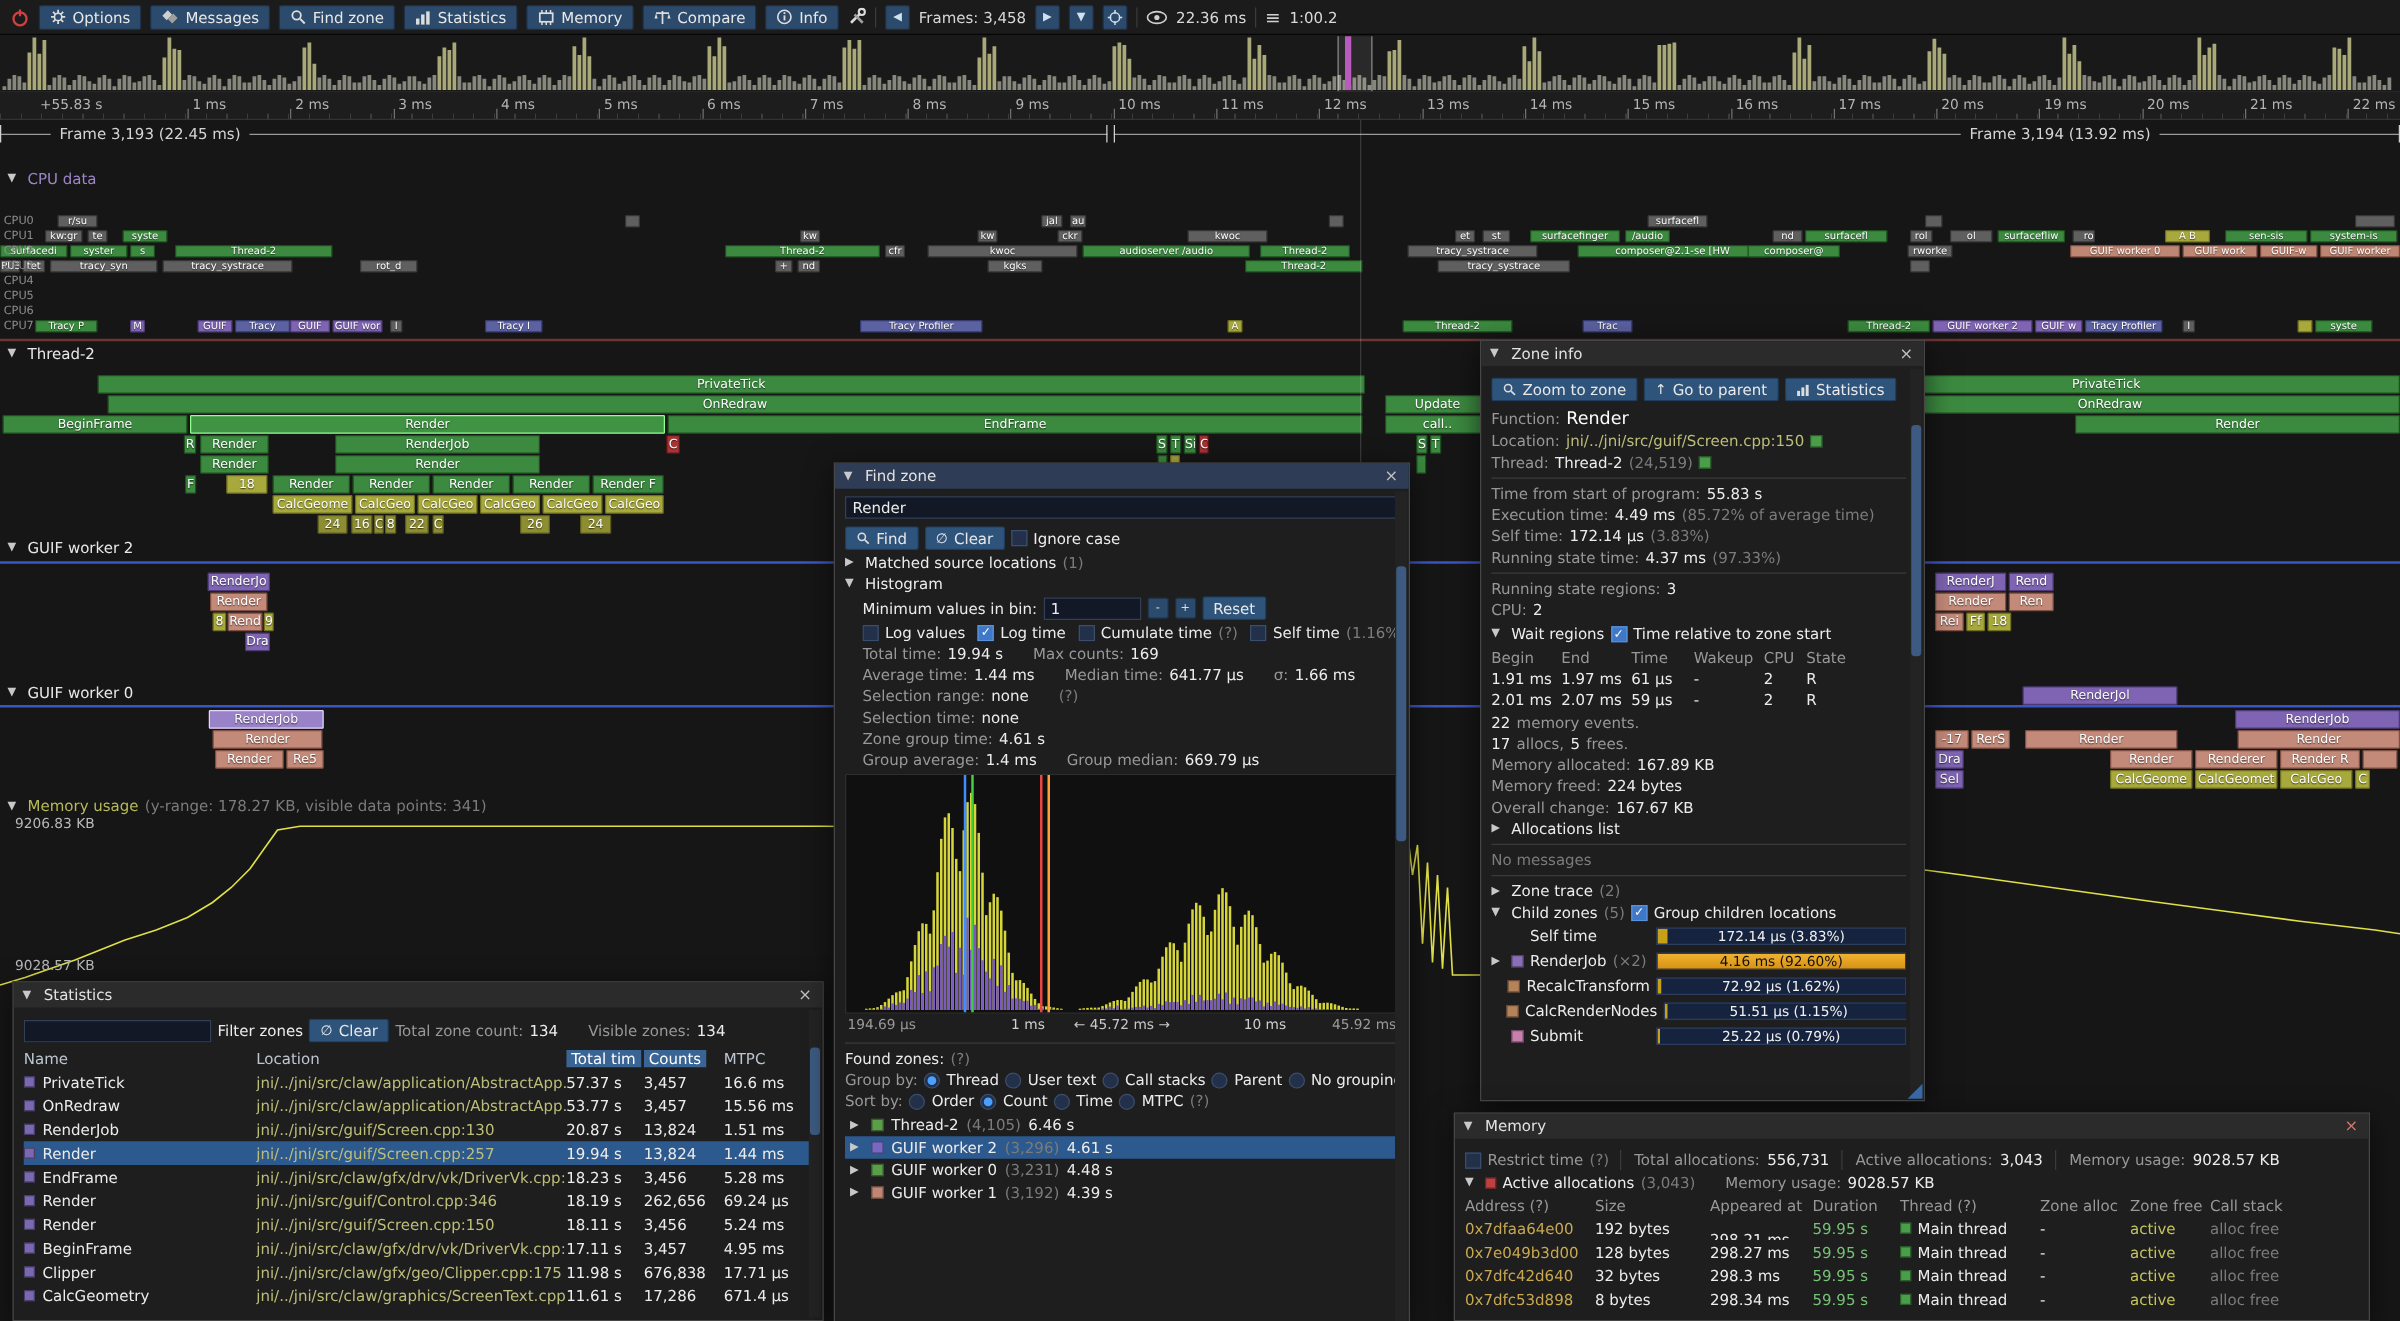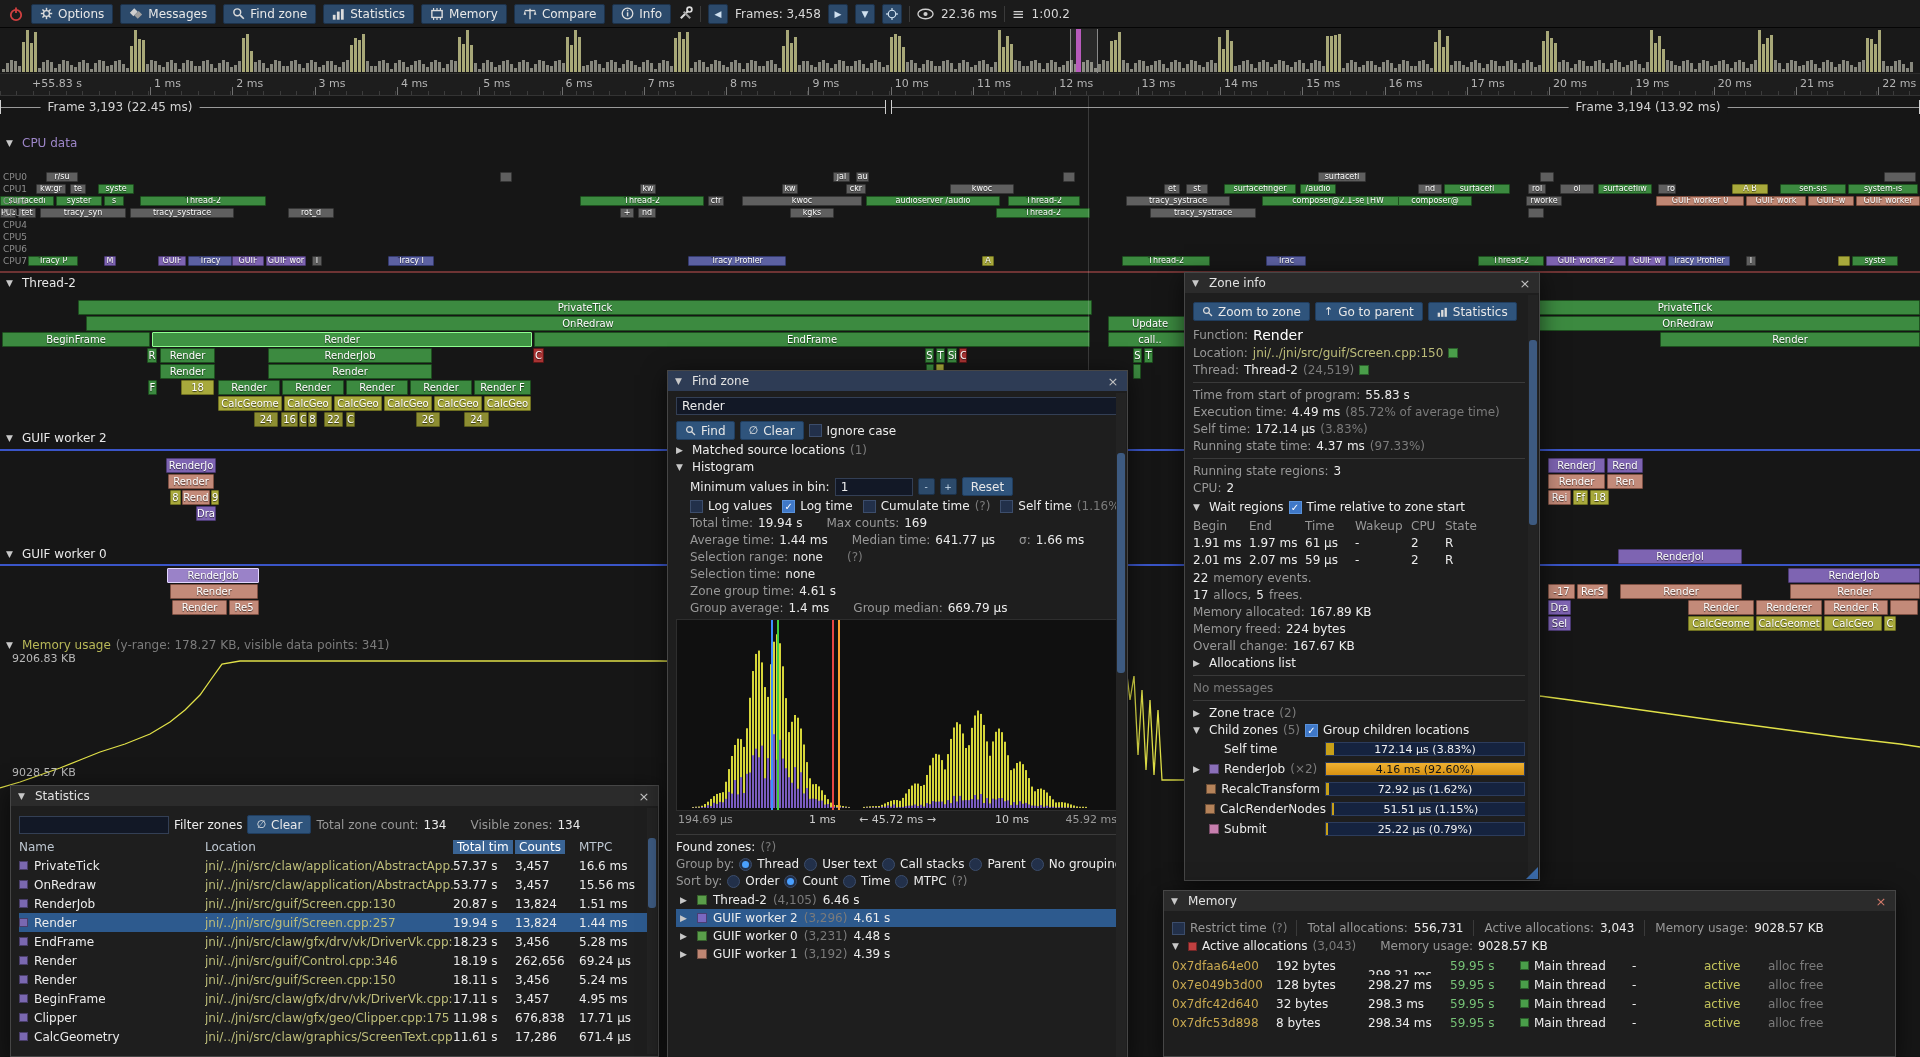--- a/index.html
+++ b/index.html
@@ -1768,20 +1768,30 @@
       <div class="line">
         <span class="exp"></span>
         <span class="sq" style="background:#c04040;width:9px;height:9px"></span>
         <span class="t-val">Active allocations</span>
         <span class="t-dim">(3,043)</span>
         <span class="gapseg"></span>
         <span class="t-lbl">Memory usage:</span>
         <span class="t-val">9028.57 KB</span>
       </div>
       <div id="mw-table">
+          <div class="trow thead" style="height: 17px;">
+            <div class="tcell t-lbl" style="width: 104px;">Address (?)</div>
+            <div class="tcell t-lbl" style="width: 92px;">Size</div>
+            <div class="tcell t-lbl" style="width: 82px;">Appeared at</div>
+            <div class="tcell t-lbl" style="width: 70px;">Duration</div>
+            <div class="tcell t-lbl" style="width: 112px;">Thread (?)</div>
+            <div class="tcell t-lbl" style="width: 72px;">Zone alloc</div>
+            <div class="tcell t-lbl" style="width: 64px;">Zone free</div>
+            <div class="tcell t-lbl" style="width: 110px;">Call stack</div>
+          </div>
           <div class="trow" style="height: 19px;">
             <div class="tcell t-addr" style="width: 104px;">0x7dfaa64e00</div>
             <div class="tcell t-val" style="width: 92px;">192 bytes</div>
             <div class="tcell t-val" style="width: 82px; margin-top: 18px;">298.21 ms</div>
             <div class="tcell t-grn" style="width: 70px;">59.95 s</div>
             <div class="tcell " style="width: 112px; display: flex; align-items: center; gap: 5px;">
               <span class="sq" style="background: rgb(74, 158, 74); width: 9px; height: 9px;"></span>
               <span class="t-val">Main thread</span>
             </div>
             <div class="tcell t-val" style="width: 72px;">-</div>

